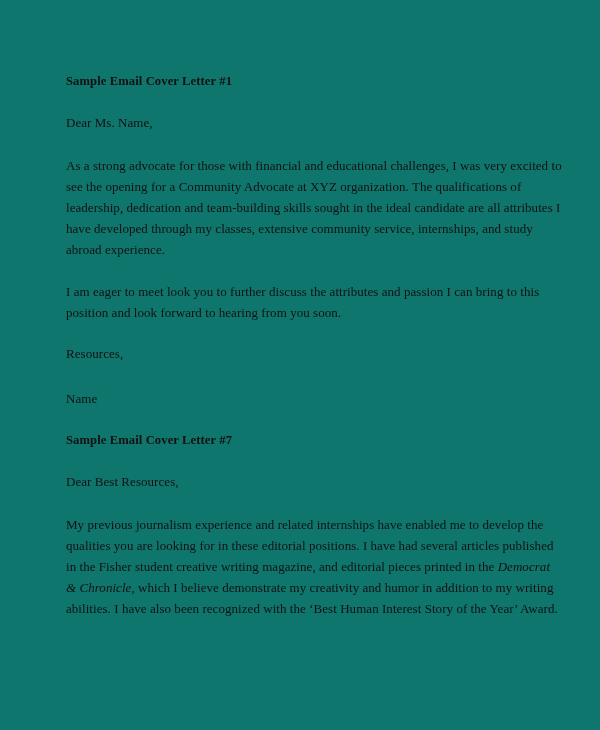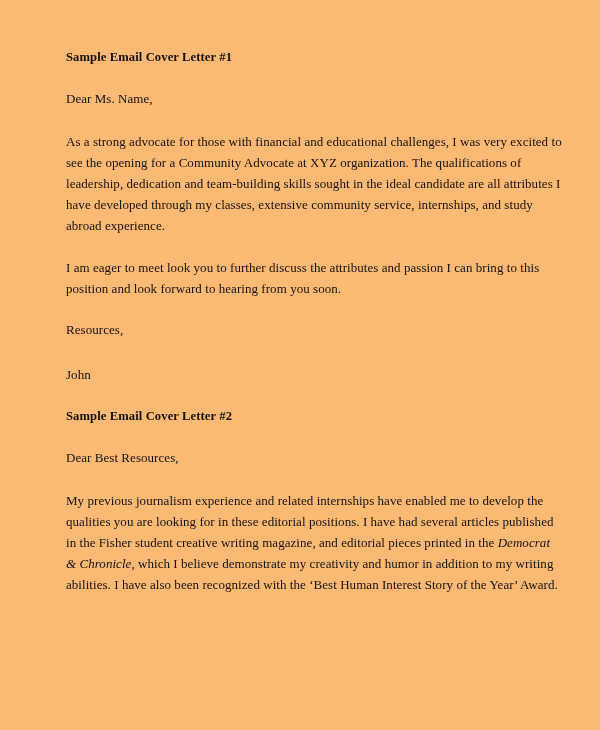--- a/index.html
+++ b/index.html
@@ -11,22 +11,22 @@
     height: 730px;
     background: #ffffff;
     font-family: "Liberation Serif", serif;
     color: #111111;
     overflow: hidden;
   }
   .page {
     width: 600px;
     height: 730px;
     box-sizing: border-box;
-    padding: 48px 38px 20px 66px;
-    background: #fdba74;
+    padding: 72px 38px 20px 66px;
+    background: #0f766e;
     position: relative;
   }
   .letter {
     margin: 0;
   }
   .letter-title {
     font-size: 12.6px;
     font-weight: bold;
     line-height: 1.45;
     margin: 0 0 22px 0;
@@ -60,25 +60,25 @@
 <body>
 
 <div class="page">
 
   <section class="letter">
     <h2 class="letter-title">Sample Email Cover Letter #1</h2>
     <p class="para salutation">Dear Ms. Name,</p>
     <p class="para">As a strong advocate for those with financial and educational challenges, I was very excited to see the opening for a Community Advocate at XYZ organization. The qualifications of leadership, dedication and team-building skills sought in the ideal candidate are all attributes I have developed through my classes, extensive community service, internships, and study abroad experience.</p>
     <p class="para">I am eager to meet look you to further discuss the attributes and passion I can bring to this position and look forward to hearing from you soon.</p>
     <p class="para closing">Resources,</p>
-    <p class="para signature">John</p>
+    <p class="para signature">Name</p>
   </section>
 
   <div class="spacer-lg"></div>
 
   <section class="letter">
-    <h2 class="letter-title">Sample Email Cover Letter #2</h2>
+    <h2 class="letter-title">Sample Email Cover Letter #7</h2>
     <p class="para salutation">Dear Best Resources,</p>
     <p class="para"><span>My previous journalism experience and related internships have enabled me to develop the qualities you are looking for in these editorial positions.  I have had several articles published in the Fisher student creative writing magazine, and editorial pieces printed in the </span><em>Democrat &amp; Chronicle</em><span>, which I believe demonstrate my creativity and humor in addition to my writing abilities.  I have also been recognized with the ‘Best Human Interest Story of the Year’ Award.</span></p>
 
   </section>
 
 </div>
 
 </body></html>

